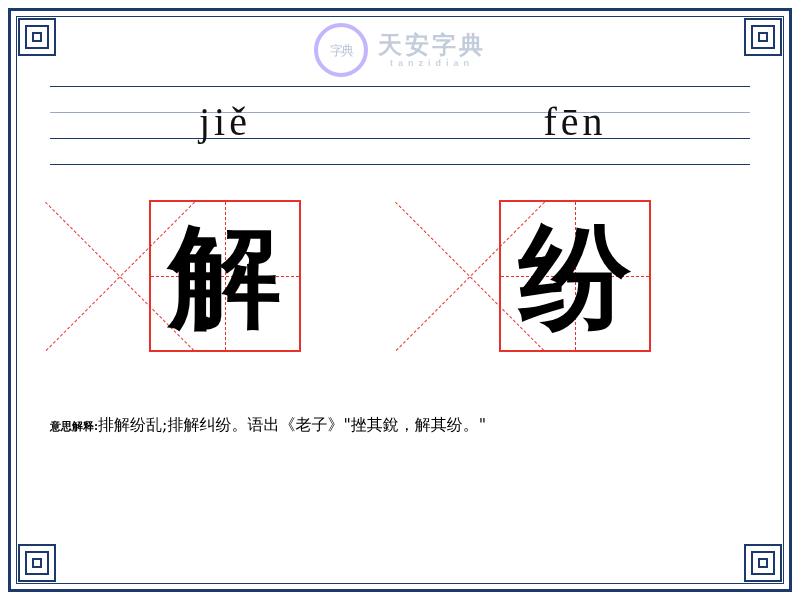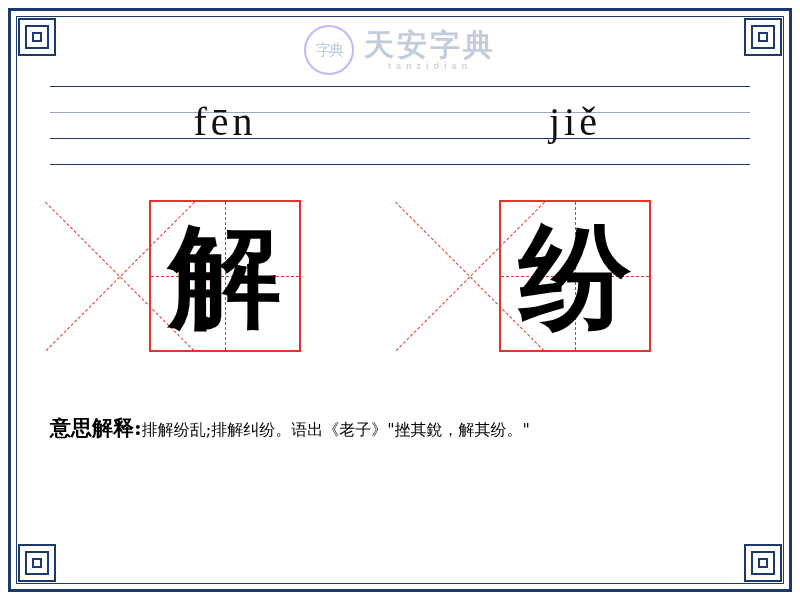--- a/index.html
+++ b/index.html
@@ -71,37 +71,37 @@
     height: 56px;
     display: flex;
     align-items: center;
     justify-content: center;
     gap: 10px;
   }
   .logo-seal {
     width: 46px;
     height: 46px;
     border-radius: 50%;
-    border: 2px solid #c4b5fd;
+    border: 4px solid #c4b5fd;
     color: #b9c5d4;
     display: flex;
     align-items: center;
     justify-content: center;
-    font-size: 15px;
+    font-size: 13px;
     line-height: 1;
     font-family: "Liberation Serif", serif;
     letter-spacing: -2px;
   }
   .logo-text {
     display: flex;
     flex-direction: column;
     justify-content: center;
   }
   .logo-title {
-    font-size: 30px;
+    font-size: 24px;
     color: #c3ccda;
     letter-spacing: 3px;
     line-height: 1.05;
     font-family: "Liberation Sans", sans-serif;
     font-weight: bold;
   }
   .logo-sub {
     font-size: 9px;
     color: #ccd4e0;
     letter-spacing: 5px;
@@ -220,21 +220,21 @@
     left: 50px;
     top: 412px;
     width: 700px;
     font-size: 17px;
     color: #000000;
     font-family: "DejaVu Serif", "Liberation Serif", serif;
     line-height: 1.5;
   }
   .meaning .label {
     font-weight: bold;
-    font-size: 21px;
+    font-size: 11px;
   }
   .meaning .text {
     font-size: 16px;
   }
 </style>
 </head>
 <body>
 
 <div class="page">
 
@@ -269,22 +269,22 @@
       <div class="logo-sub">tanzidian</div>
     </div>
   </div>
 
   <div class="staff">
     <div class="line l1"></div>
     <div class="line thin l2"></div>
     <div class="line l3"></div>
     <div class="line l4"></div>
     <div class="pinyin-row">
+      <div class="pinyin-cell">jiě</div>
       <div class="pinyin-cell">fēn</div>
-      <div class="pinyin-cell">jiě</div>
     </div>
   </div>
 
   <div class="chars-row">
     <div class="char-cell">
       <div class="tianzige">
         <span class="dash-h"></span>
         <span class="dash-v"></span>
         <span class="dash-d1"></span>
         <span class="dash-d2"></span>

